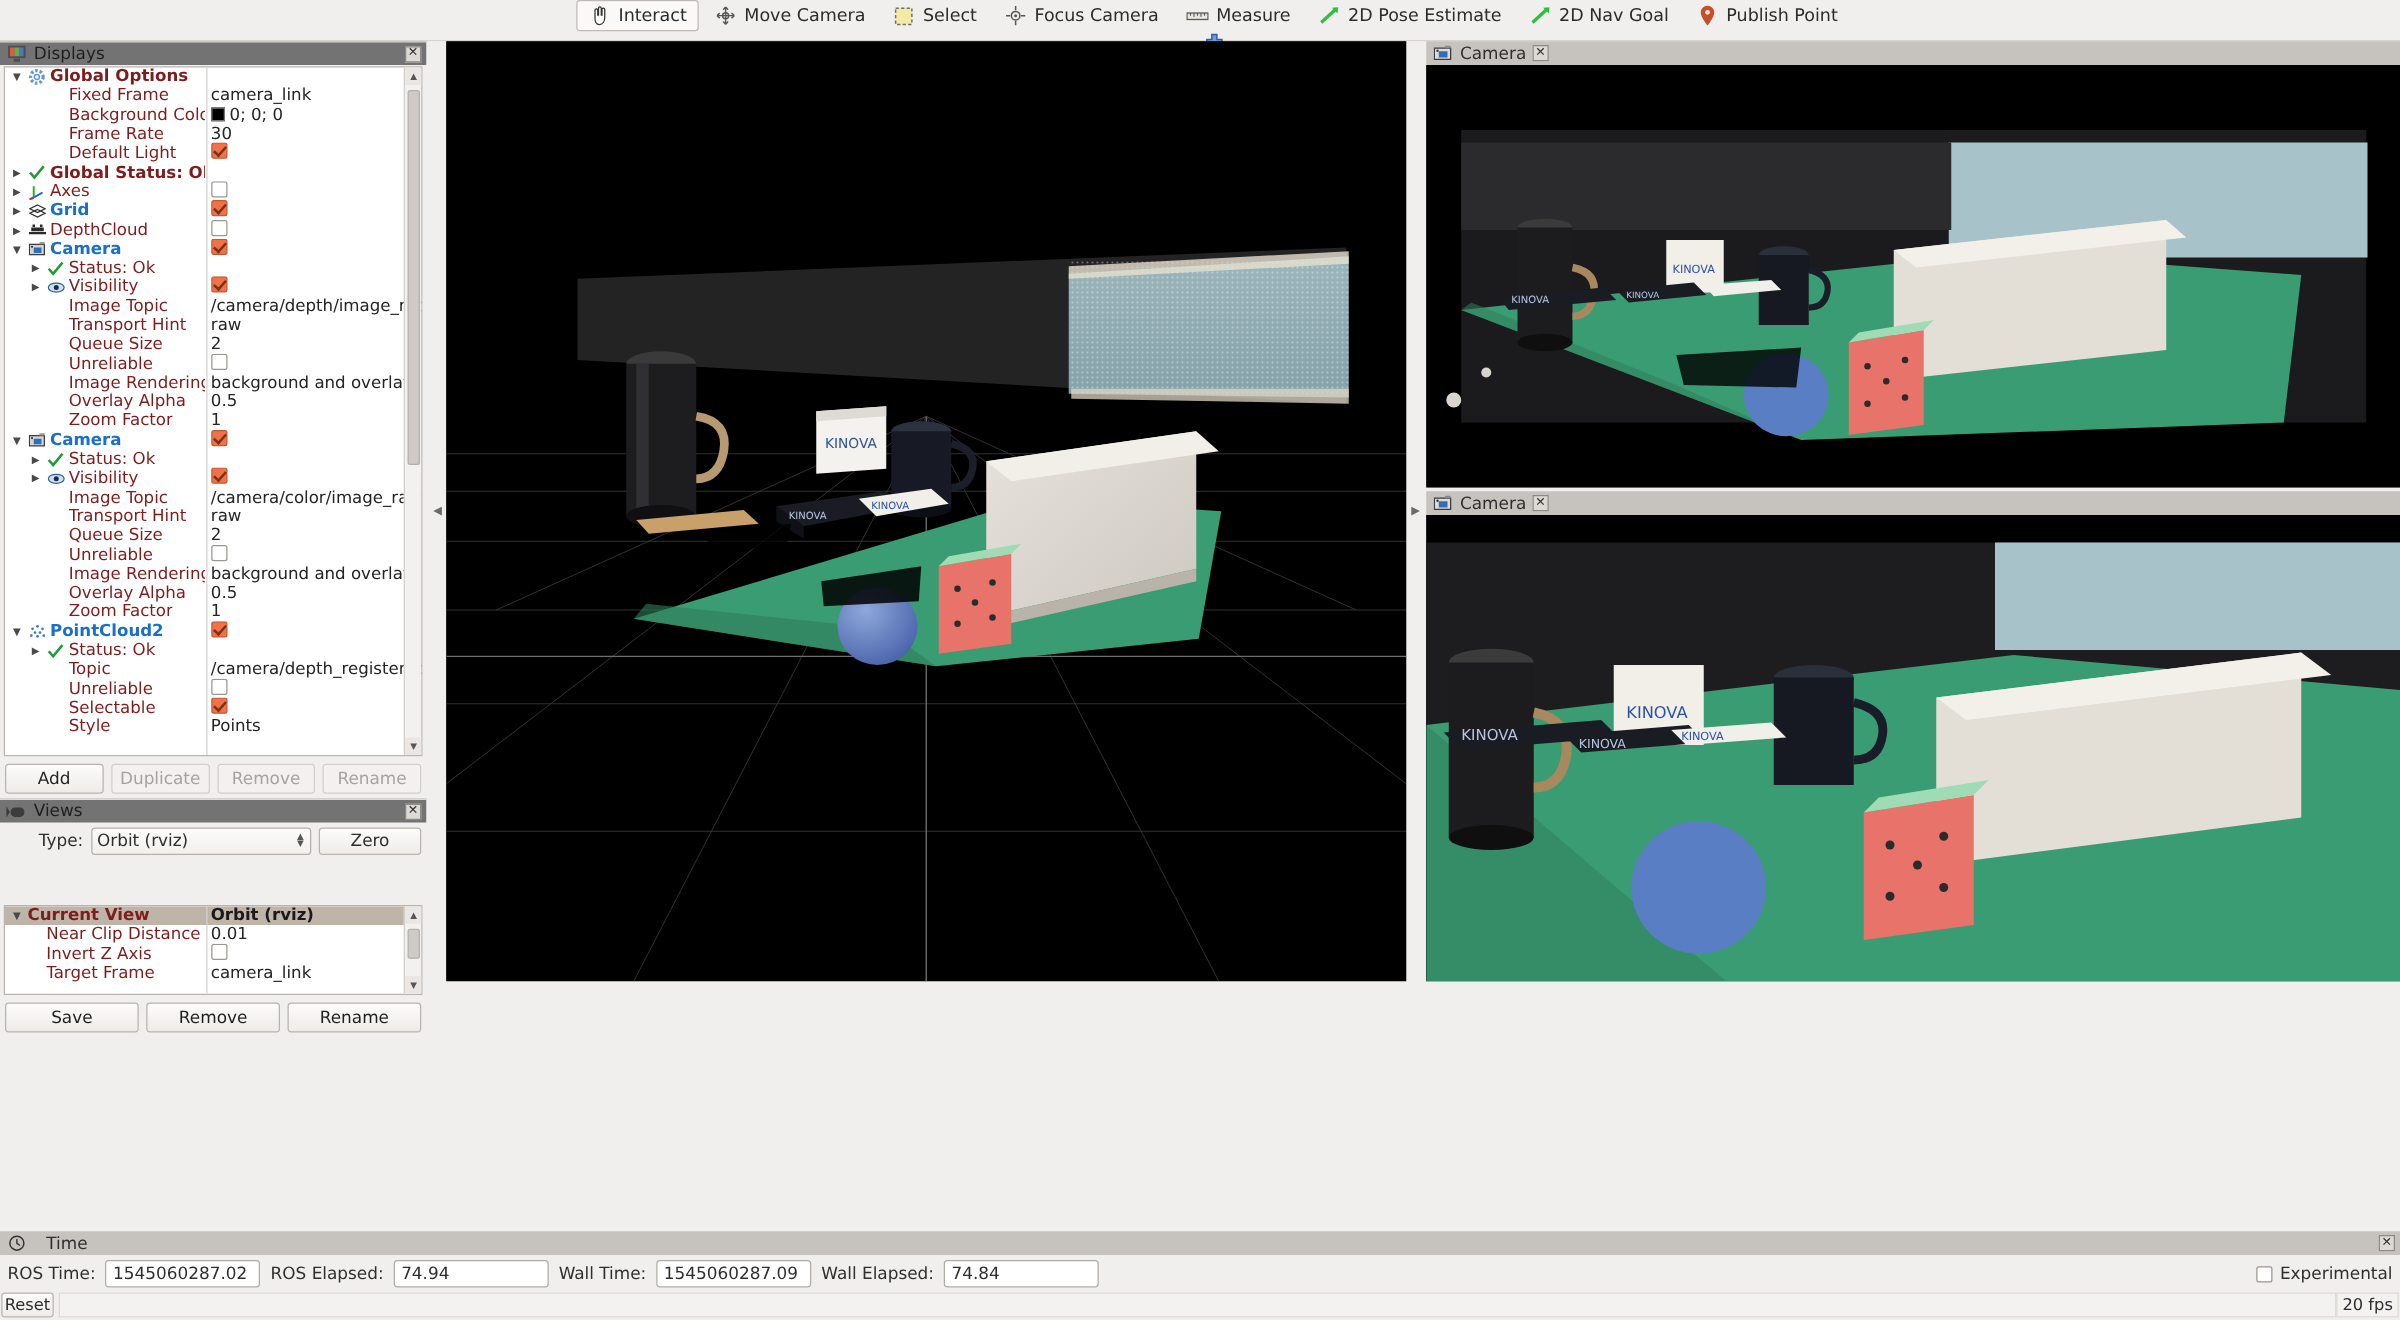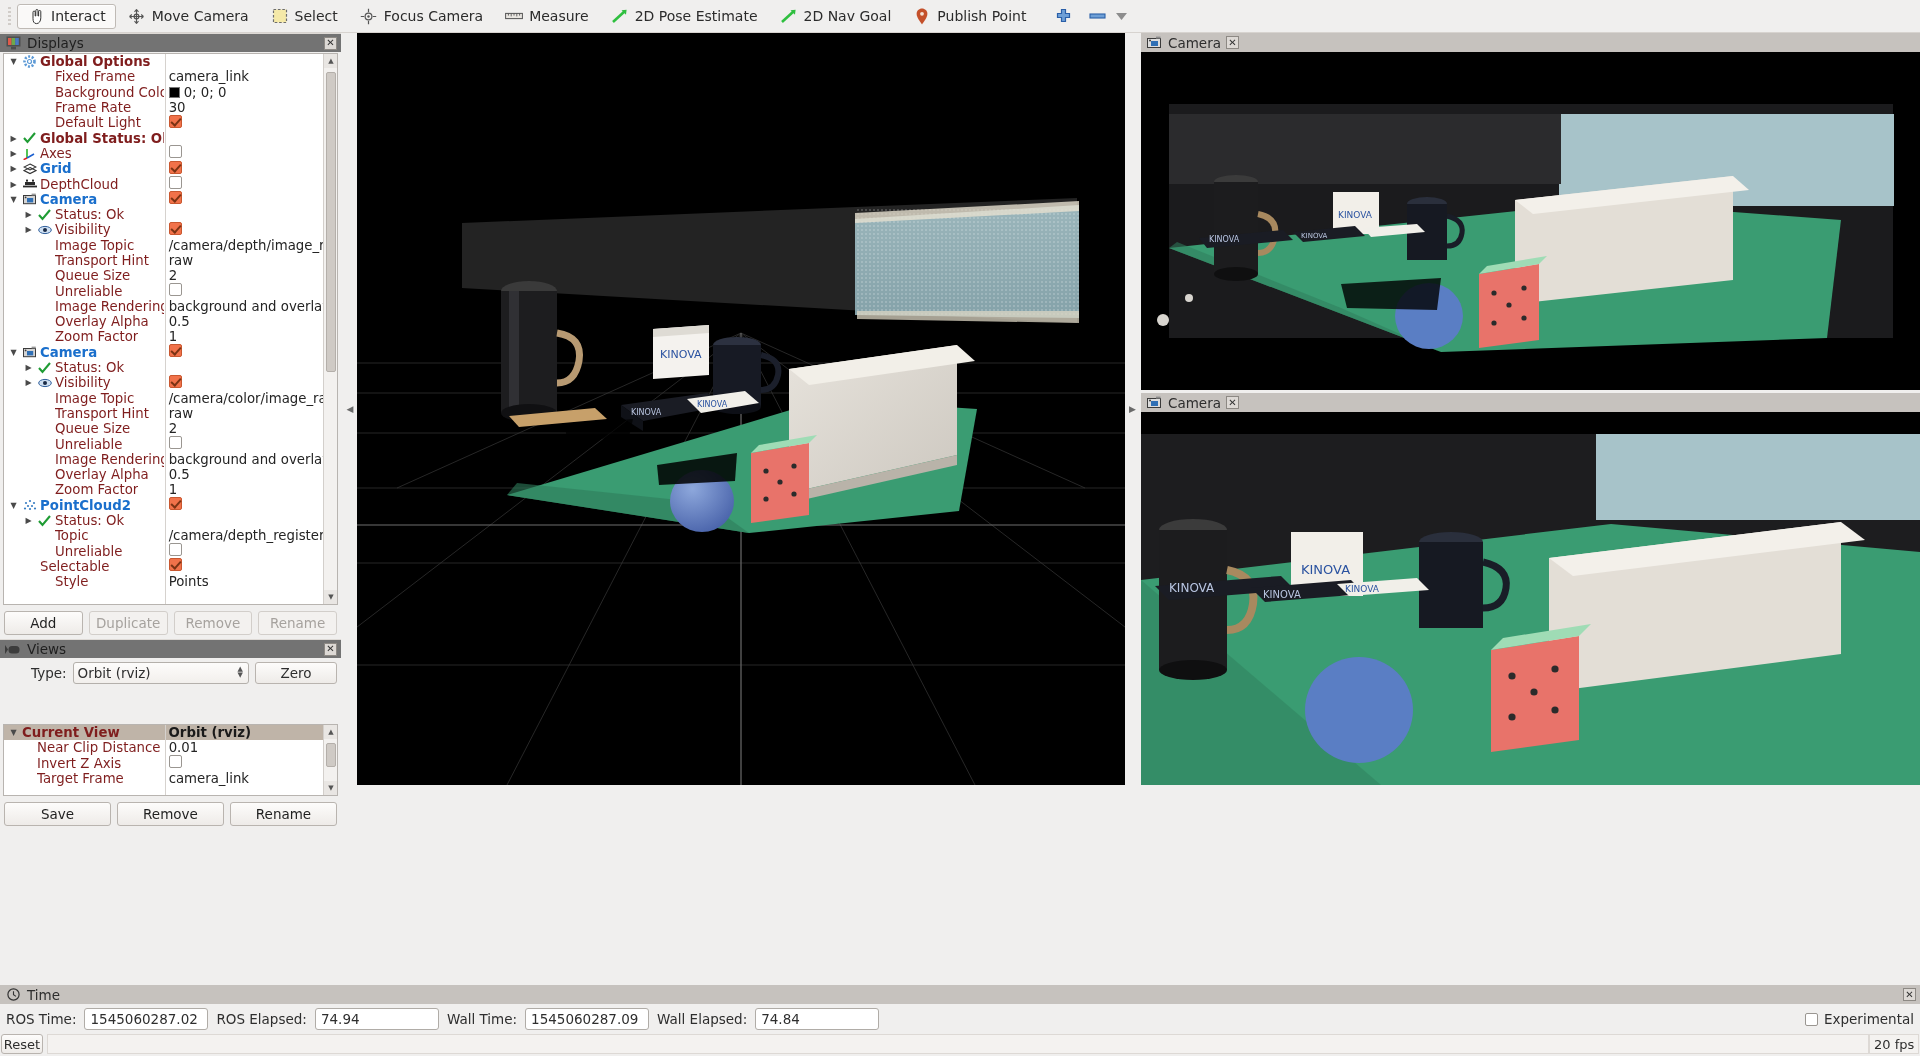--- a/index.html
+++ b/index.html
@@ -13,21 +13,21 @@
     color: #2e2e2e;
     -webkit-font-smoothing: antialiased;
   }
   .app { position: relative; width: 1920px; height: 1056px; }
 
   
   .toolbar {
     position: absolute; left: 0; top: 0; width: 1920px; height: 33px;
     background: #f0efee;
     border-bottom: 1px solid #d7d3cf;
-    display: flex; align-items: center; padding-left: 6px;
+    display: flex; align-items: center; padding-left: 23px; flex-direction: column;
   }
   .tb-handle { width: 8px; height: 22px; margin-right: 3px;
      background-image: repeating-linear-gradient(to bottom,#c9c4bf 0,#c9c4bf 2px,transparent 2px,transparent 4px);
      background-size: 3px 100%; background-repeat: no-repeat; background-position: 2px 2px; opacity:.8;}
   .tb-btn {
     display: flex; align-items: center; gap: 6px;
     height: 25px; padding: 0 9px; margin-right: 2px;
     border: 1px solid transparent; border-radius: 3px;
     white-space: nowrap; font-size: 14px; color: #2b2b2b; cursor: default;
   }
@@ -116,21 +116,21 @@
   
   .campanel { position: absolute; }
   .cam-hdr { height: 19px; background: #c6c2be; display: flex; align-items: center;
              padding: 0 4px; font-size: 13.5px; gap: 5px; }
   .cam-body { background: #000; position: relative; overflow: hidden; }
 
   
   .timebar { position: absolute; left: 0; top: 985px; width: 1920px; height: 71px;
              background: #f0efee; }
   .time-hdr { height: 19px; background: #c6c2be; display: flex; align-items: center;
-              padding: 0 4px; gap: 5px; font-size: 13.5px; }
+              padding: 0 4px; gap: 15px; font-size: 13.5px; }
   .time-row { display: flex; align-items: center; height: 30px; padding: 3px 6px; gap: 8px; }
   .time-lbl { font-size: 13.5px; white-space: nowrap; }
   .time-in { height: 22px; border: 1px solid #b0aca7; border-radius: 3px; background: #fff;
              display: flex; align-items: center; padding: 0 5px; font-size: 13.5px; width: 124px; }
   .spacer { flex: 1; }
   .exp { display: flex; align-items: center; gap: 6px; font-size: 13.5px; }
   .statusbar { display: flex; align-items: stretch; height: 20px; padding: 0 1px; }
   .reset { width: 42px; border: 1px solid #b9b4af; border-radius: 3px;
            background: linear-gradient(#fdfcfb,#eeebe8); font-size: 13px;
            display: flex; align-items: center; justify-content: center; }
@@ -596,21 +596,21 @@
           </div>
           <div class="row">
             <div class="lbl" style="padding-left: 19px;">
               <span class="arrow"></span>
               <span class="ico"></span>
               <span class="nm off">Unreliable</span>
             </div>
             <div class="val"><span class="cb"></span></div>
           </div>
           <div class="row">
-            <div class="lbl" style="padding-left: 4px; align-items: flex-end;">
+            <div class="lbl" style="padding-left: 19px; align-items: flex-end;">
               <span class="arrow"></span>
               <span class="ico"></span>
               <span class="nm off">Selectable</span>
             </div>
             <div class="val"><span class="cb checked"></span></div>
           </div>
           <div class="row">
             <div class="lbl" style="padding-left: 19px;">
               <span class="arrow"></span>
               <span class="ico"></span>

